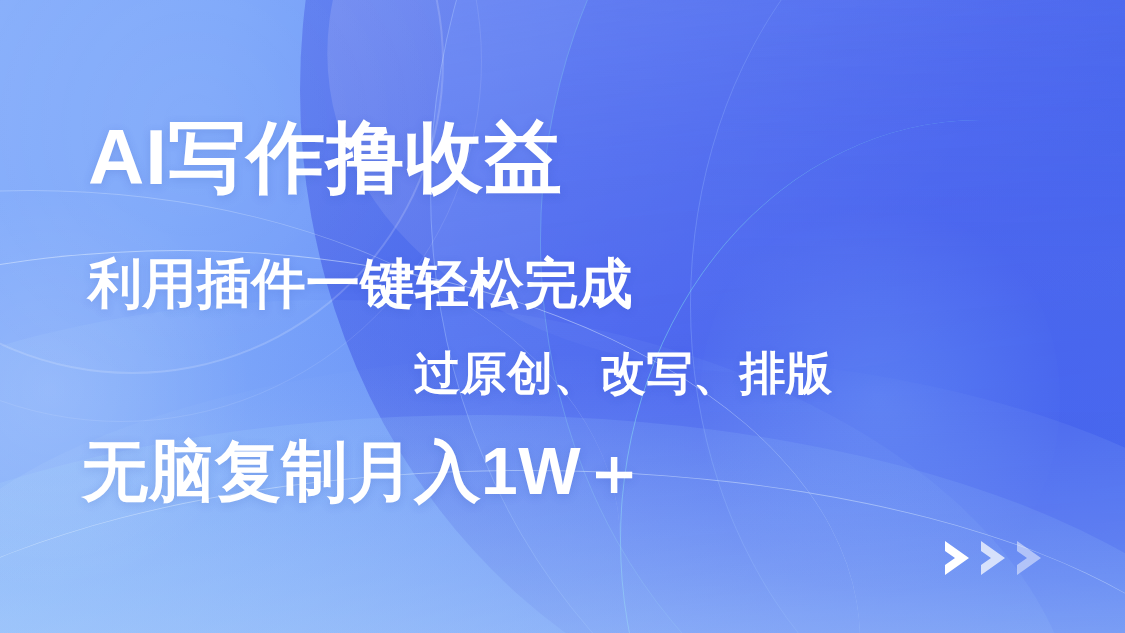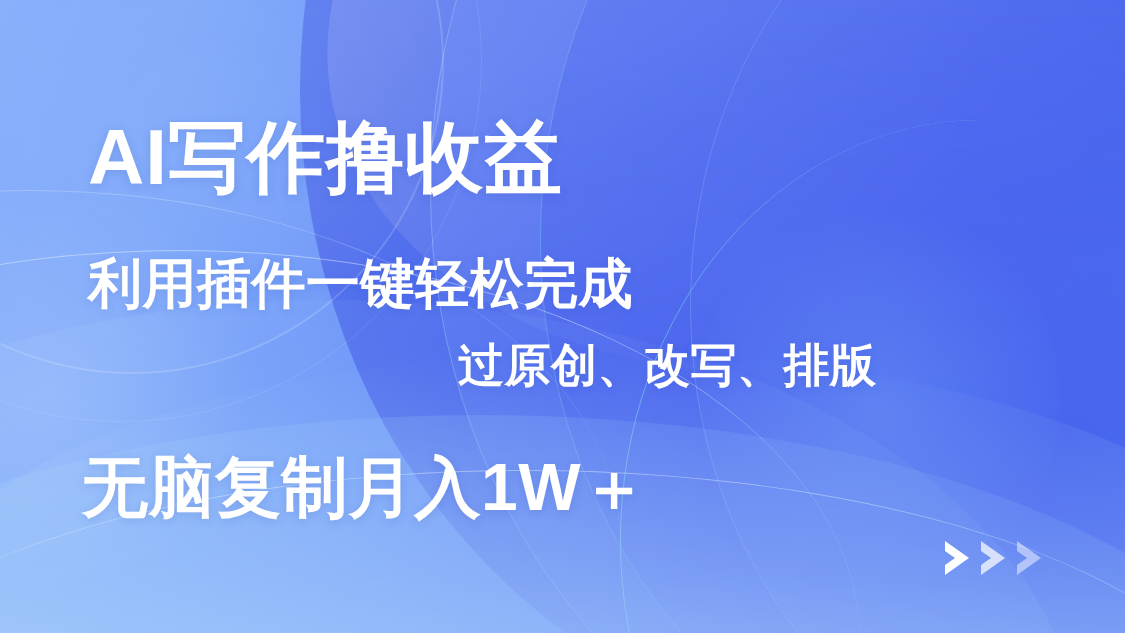--- a/index.html
+++ b/index.html
@@ -213,43 +213,41 @@
     font-weight: 700;
     letter-spacing: 0.5px;
     line-height: 1;
     white-space: nowrap;
     text-shadow: 0 2px 8px rgba(40,70,180,0.16);
   }
 
   .sub2 {
     position: absolute;
     left: 414px;
-    top: 342px;
+    top: 350px;
     color: #ffffff;
     font-size: 46px;
     font-weight: 700;
     letter-spacing: 0.5px;
     line-height: 1;
     white-space: nowrap;
     text-shadow: 0 2px 8px rgba(40,70,180,0.16);
-    margin-left: 44px;
   }
 
   .sub3 {
     position: absolute;
     left: 82px;
     top: 438px;
     color: #ffffff;
     font-size: 66px;
     font-weight: 700;
     letter-spacing: 0.5px;
     line-height: 1;
     white-space: nowrap;
     text-shadow: 0 2px 10px rgba(40,70,180,0.18);
-    margin-top: 16px;
   }
 
   
   .chevrons {
     position: absolute;
     left: 941px;
     top: 538px;
     display: flex;
     align-items: center;
     gap: 2px;

